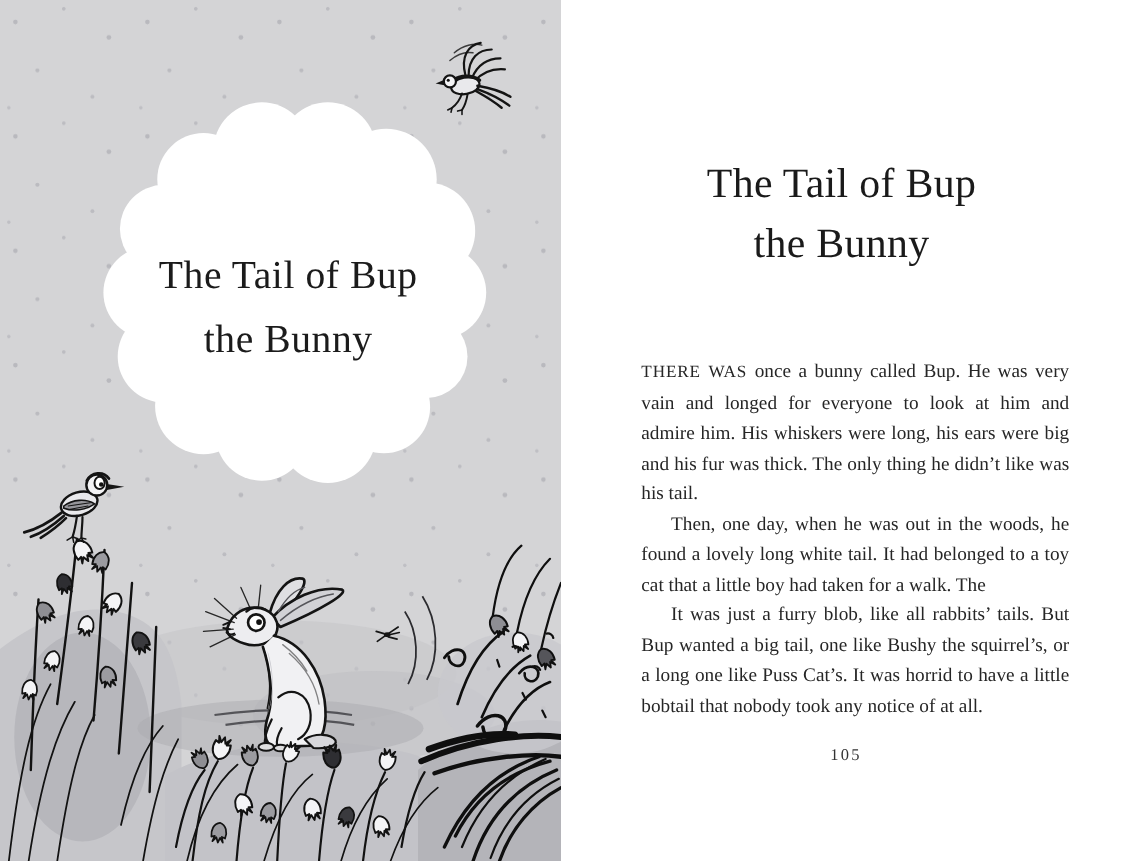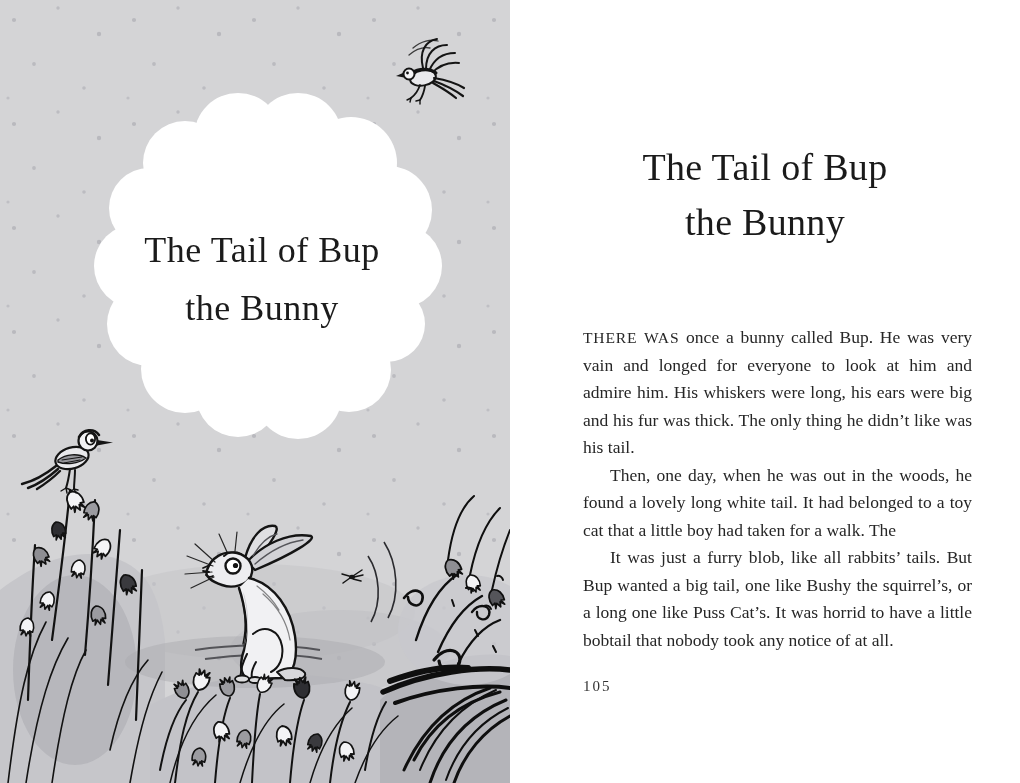--- a/index.html
+++ b/index.html
@@ -10,21 +10,21 @@
   .page.right{background:#ffffff;color:#262626;}
   .illus{display:block;}
   .cloud-title{font-family:"Liberation Serif",serif;font-size:36px;fill:#1b1b1b;letter-spacing:0.5px;}
   h1.chapter-title{margin:0;padding-top:140px;font-weight:normal;font-size:38px;line-height:55px;
       text-align:center;color:#1a1a1a;letter-spacing:0.3px;}
   h1.chapter-title span{display:block;}
   .body-text{margin:74px 48px 0 73px;font-size:17.5px;line-height:27.5px;text-align:justify;color:#262626;}
   .body-text p{margin:0;}
   .body-text p.indent{text-indent:27px;}
   .lead{font-size:15.6px;letter-spacing:0.8px;}
-  .folio{margin:24px 65px 0 73px;font-size:15px;letter-spacing:2px;color:#333333;}
+  .folio{margin:24px 65px 0 73px;text-align:center;font-size:15px;letter-spacing:2px;color:#333333;}
 </style>
 </head>
 <body>
 
 <div class="book">
 
   <div class="page left">
     <svg class="illus" viewBox="0 0 510 783" width="510" height="783" xmlns="http://www.w3.org/2000/svg">
       <defs>
         <pattern id="dots" width="120" height="104" patternUnits="userSpaceOnUse">

